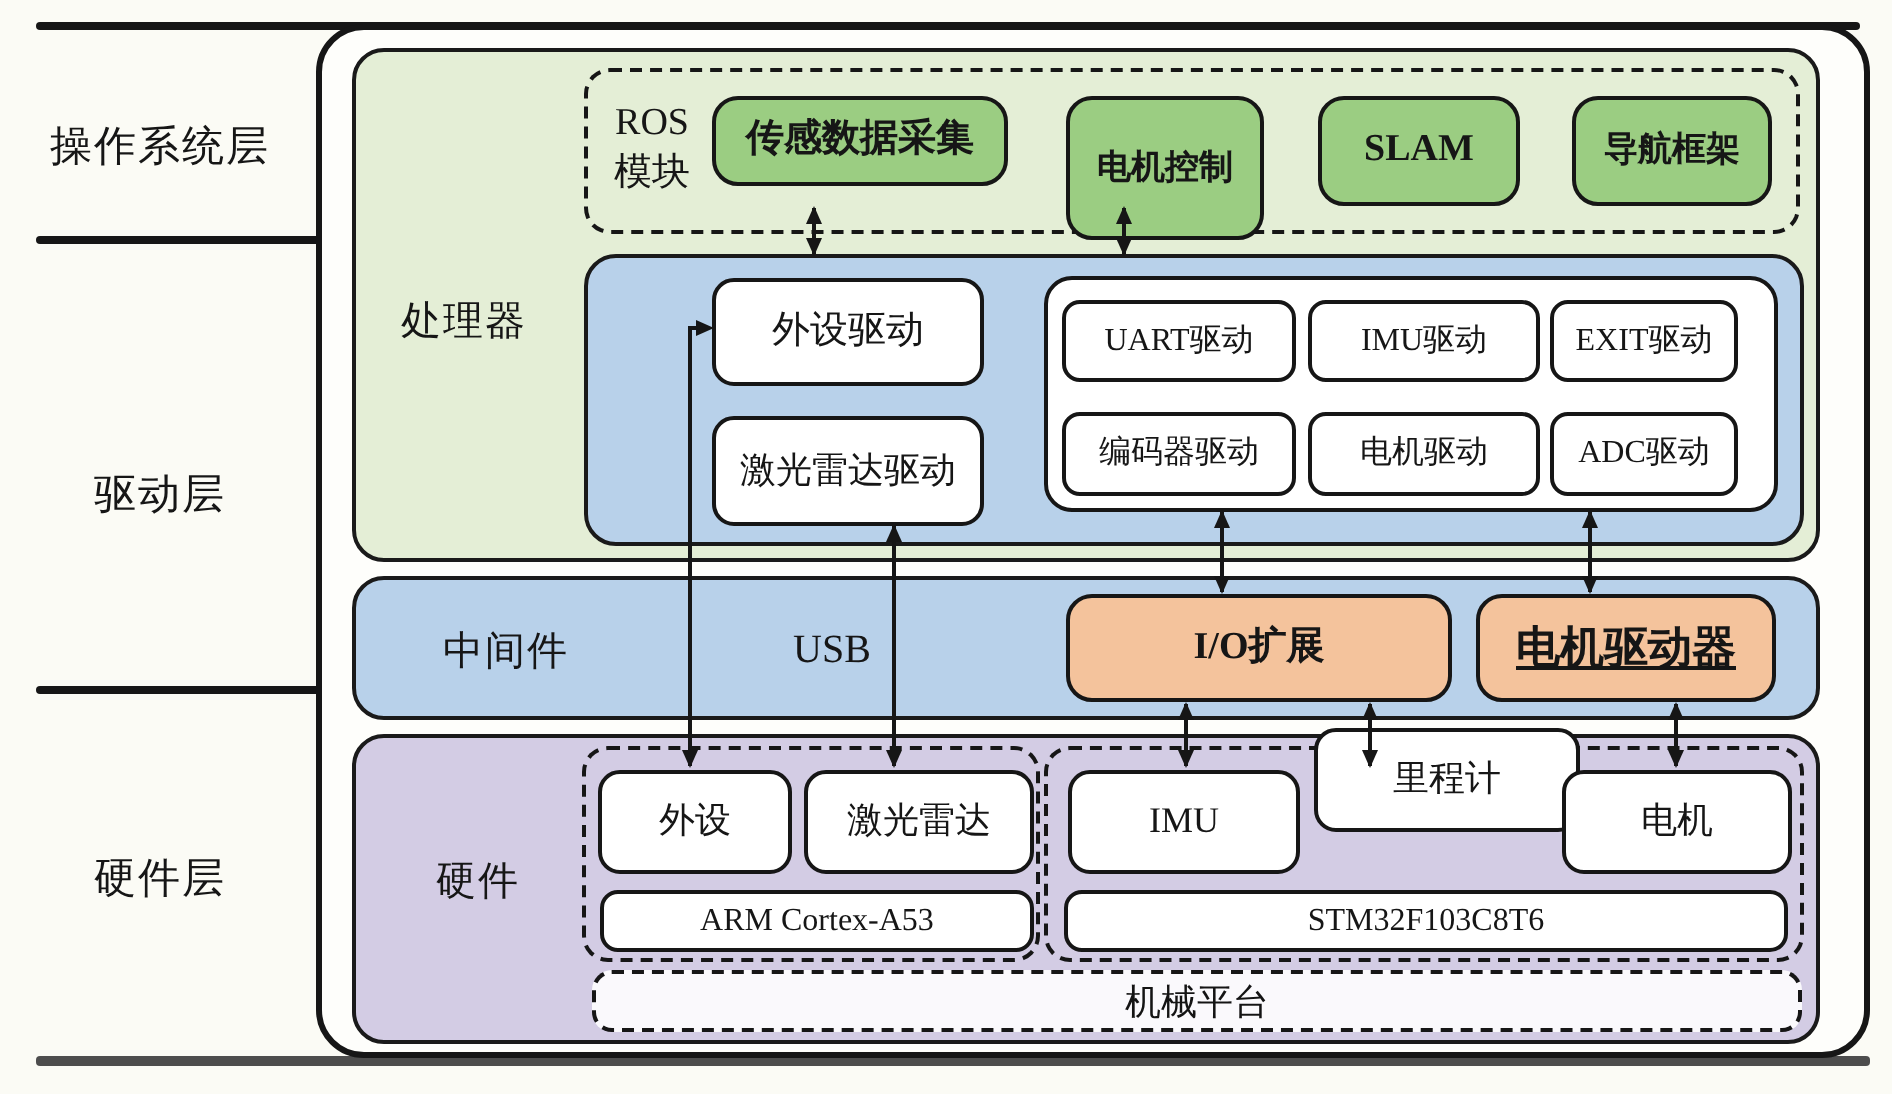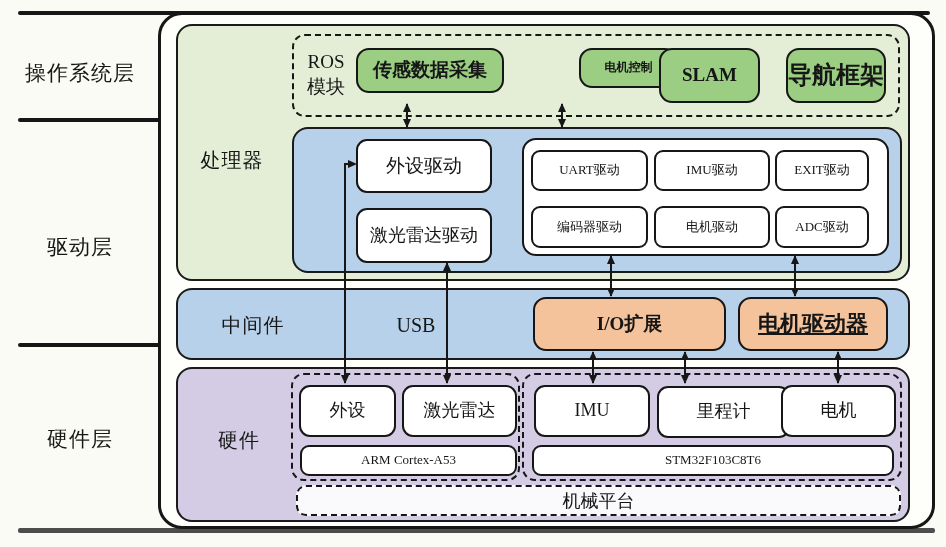--- a/index.html
+++ b/index.html
@@ -30,21 +30,21 @@
 
   .box{
     position:absolute;box-sizing:border-box;
     display:flex;align-items:center;justify-content:center;text-align:center;
     background:var(--box-white,#ffffff);
     border:2.2px solid #161616;border-radius:11px;
     font-size:18px;line-height:1.1;color:#161616;
   }
   .box.green{background:var(--node-green,#9bcd82);font-weight:600;border-radius:13px;}
   .box.orange{background:var(--orange,#f4c39c);border-radius:13px;font-weight:600;}
-  .box.chip{border-radius:9px;font-size:13px;font-family:Liberation Serif, serif;}
+  .box.chip{border-radius:9px;font-size:16px;font-family:Liberation Serif, serif;}
   .panel{background:#ffffff;border:2.5px solid #161616;border-radius:14px;position:absolute;box-sizing:border-box;}
 
   
   .av{position:absolute;width:2px;background:#161616;}
   .av.du::before{content:'';position:absolute;left:-3.5px;top:-1px;width:0;height:0;
      border-left:4.5px solid transparent;border-right:4.5px solid transparent;
      border-bottom:9px solid #161616;}
   .av.dd::after{content:'';position:absolute;left:-3.5px;bottom:-1px;width:0;height:0;
      border-left:4.5px solid transparent;border-right:4.5px solid transparent;
      border-top:9px solid #161616;}
@@ -77,23 +77,23 @@
   <div class="lbl sect-label" style="left:192px;top:146px;width:80px;height:28px;">处理器</div>
 
   <div class="dashed" style="left:292px;top:34px;width:608px;height:83px;"></div>
   <div class="lbl ros-label" style="left:298px;top:50px;width:56px;height:50px;">
     <span>
       <span>ROS</span><br>
       <span>模块</span>
     </span>
   </div>
   <div class="box green" style="left:356px;top:48px;width:148px;height:45px;font-size:19px;">传感数据采集</div>
-  <div class="box green" style="left:533px;top:48px;width:99px;height:40px;font-size:12px;margin-left:46px;">电机控制</div>
+  <div class="box green" style="left:533px;top:48px;width:99px;height:72px;font-size:17px;">电机控制</div>
   <div class="box green" style="left:659px;top:48px;width:101px;height:55px;font-size:19px;">SLAM</div>
-  <div class="box green" style="left:786px;top:48px;width:100px;height:55px;font-size:24px;">导航框架</div>
+  <div class="box green" style="left:786px;top:48px;width:100px;height:55px;font-size:17px;">导航框架</div>
 
   <div class="sect sect-blue" style="left:292px;top:127px;width:610px;height:146px;"></div>
   <div class="box" style="left:356px;top:139px;width:136px;height:54px;font-size:19px;">外设驱动</div>
   <div class="box" style="left:356px;top:208px;width:136px;height:55px;">激光雷达驱动</div>
 
   <div class="panel" style="left:522px;top:138px;width:367px;height:118px;"></div>
   <div class="box chip" style="left:531px;top:150px;width:117px;height:41px;">UART驱动</div>
   <div class="box chip" style="left:654px;top:150px;width:116px;height:41px;text-align:center;">IMU驱动</div>
   <div class="box chip" style="left:775px;top:150px;width:94px;height:41px;">EXIT驱动</div>
   <div class="box chip" style="left:531px;top:206px;width:117px;height:42px;">编码器驱动</div>
@@ -109,21 +109,21 @@
   <div class="sect sect-purple" style="left:176px;top:367px;width:734px;height:155px;"></div>
   <div class="lbl sect-label" style="left:199px;top:426px;width:80px;height:28px;">硬件</div>
 
   <div class="dashed" style="left:291px;top:373px;width:229px;height:108px;"></div>
   <div class="box" style="left:299px;top:385px;width:97px;height:52px;">外设</div>
   <div class="box" style="left:402px;top:385px;width:115px;height:52px;">激光雷达</div>
   <div class="box chip" style="left:300px;top:445px;width:217px;height:31px;">ARM Cortex-A53</div>
 
   <div class="dashed" style="left:522px;top:373px;width:380px;height:108px;"></div>
   <div class="box" style="left:534px;top:385px;width:116px;height:52px;">IMU</div>
-  <div class="box" style="left:657px;top:386px;width:133px;height:52px;text-align:center;">里程计</div>
+  <div class="box" style="left:657px;top:364px;width:133px;height:52px;text-align:center;">里程计</div>
   <div class="box" style="left:781px;top:385px;width:115px;height:52px;">电机</div>
   <div class="box chip" style="left:532px;top:445px;width:362px;height:31px;">STM32F103C8T6</div>
 
   <div class="dashed" style="left:296px;top:485px;width:605px;height:31px;border-radius:10px;background:rgba(255,255,255,0.88);display:flex;align-items:center;justify-content:center;font-size:18px;">机械平台</div>
 
   <div class="av du dd" style="left:406px;top:104px;height:23px;"></div>
   <div class="av du dd" style="left:561px;top:104px;height:23px;"></div>
 
   <div class="av dd" style="left:344px;top:164px;height:219px;"></div>
   <div class="ah dr" style="left:344px;top:163px;width:4px;"></div>

